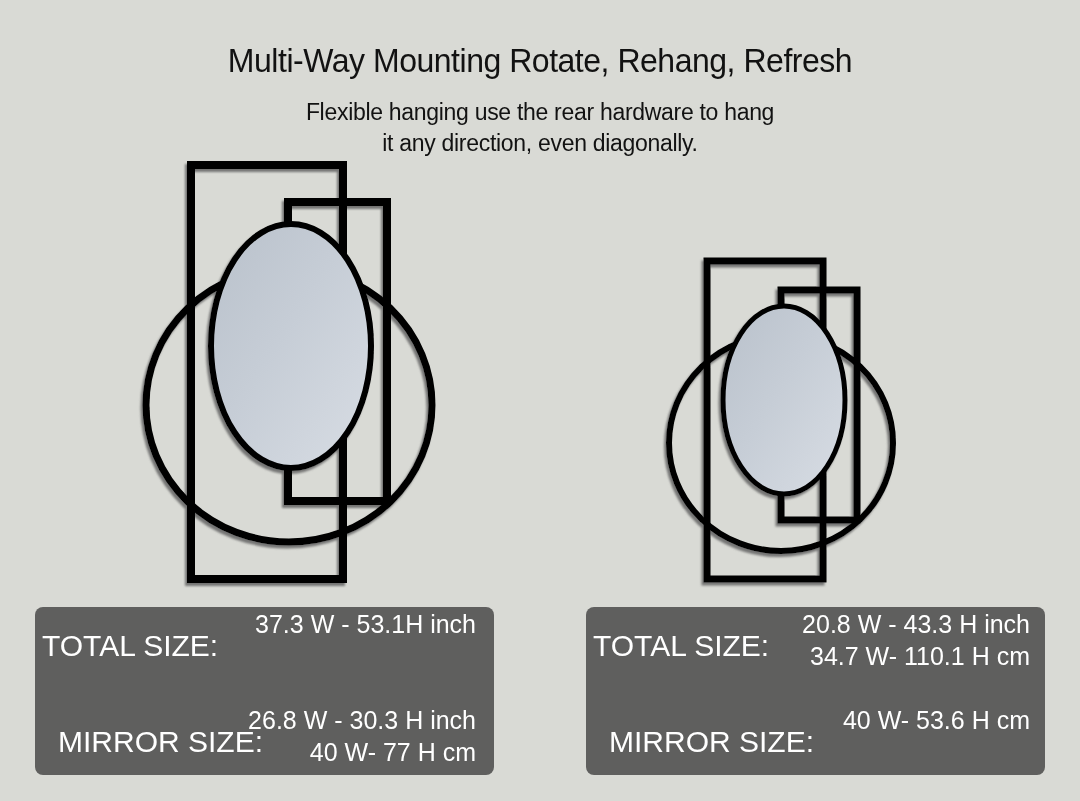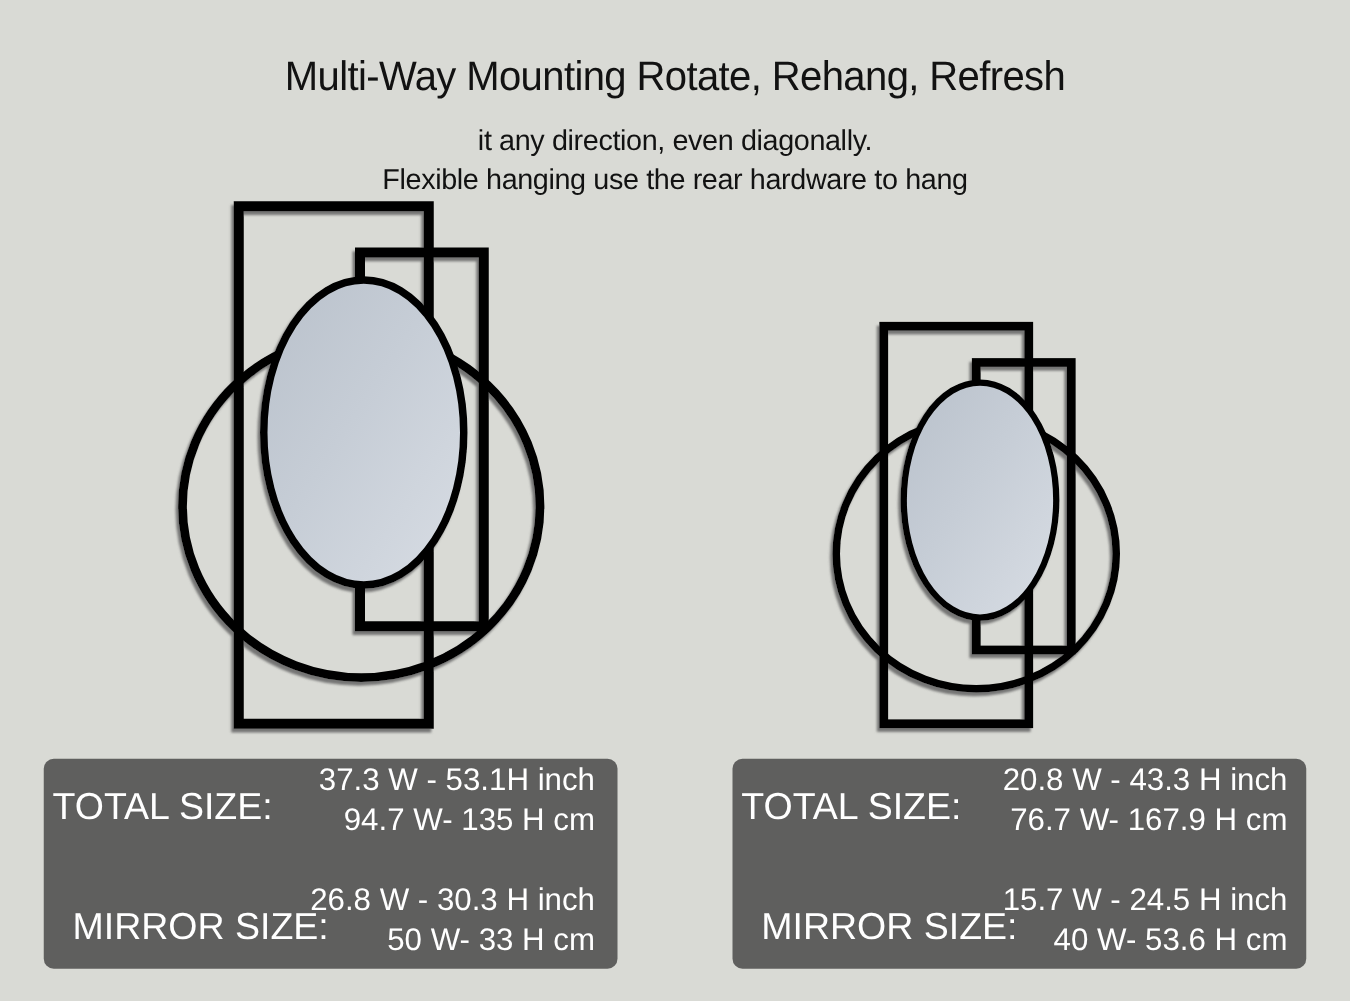--- a/index.html
+++ b/index.html
@@ -37,22 +37,22 @@
     .row-total .label { top: 22px; }
     .row-total .vals { top: 1px; }
     .row-mirror .label { top: 118px; margin-left: 16px; }
     .row-mirror .vals { top: 97px; }
   </style>
 </head>
 <body>
 
 <div class="title">Multi-Way Mounting Rotate, Rehang, Refresh</div>
 <div class="subtitle">
+  <div>Flexible hanging use the rear hardware to hang</div>
   <div>it any direction, even diagonally.</div>
-  <div>Flexible hanging use the rear hardware to hang</div>
 </div>
 
 <svg class="figure" width="1080" height="801" viewBox="0 0 1080 801">
   <defs>
     <linearGradient id="glass" x1="0" y1="0" x2="1" y2="1">
       <stop offset="0" stop-color="#b9c1cb"></stop>
       <stop offset="0.45" stop-color="#c6cdd6"></stop>
       <stop offset="1" stop-color="#d8dde4"></stop>
     </linearGradient>
     <filter id="sh" x="-10%" y="-10%" width="120%" height="120%">
@@ -73,40 +73,38 @@
     <ellipse cx="781" cy="443" rx="112" ry="108" stroke-width="6"></ellipse>
     <ellipse cx="784" cy="400" rx="61" ry="94" fill="url(#glass)" stroke-width="5"></ellipse>
   </g>
 </svg>
 
 <div class="panel" style="left:35px;">
   <div class="row-total">
     <div class="label">TOTAL SIZE:</div>
     <div class="vals">
       <div>37.3 W - 53.1H inch</div>
-      <div>94.7 W- 135 H cm</div>
     </div>
   </div>
   <div class="row-mirror">
     <div class="label">MIRROR SIZE:</div>
     <div class="vals">
       <div>26.8 W - 30.3 H inch</div>
-      <div>50 W- 33 H cm</div>
+      <div>40 W- 77 H cm</div>
     </div>
   </div>
 </div>
 
 <div class="panel" style="left:586px;">
   <div class="row-total">
     <div class="label">TOTAL SIZE:</div>
     <div class="vals" style="right:15px;">
       <div>20.8 W - 43.3 H inch</div>
-      <div>76.7 W- 167.9 H cm</div>
+      <div>34.7 W- 110.1 H cm</div>
     </div>
   </div>
   <div class="row-mirror">
     <div class="label">MIRROR SIZE:</div>
     <div class="vals" style="right:15px;">
-      <div>15.7 W - 24.5 H inch</div>
       <div>40 W- 53.6 H cm</div>
     </div>
   </div>
 </div>
 
 </body></html>

